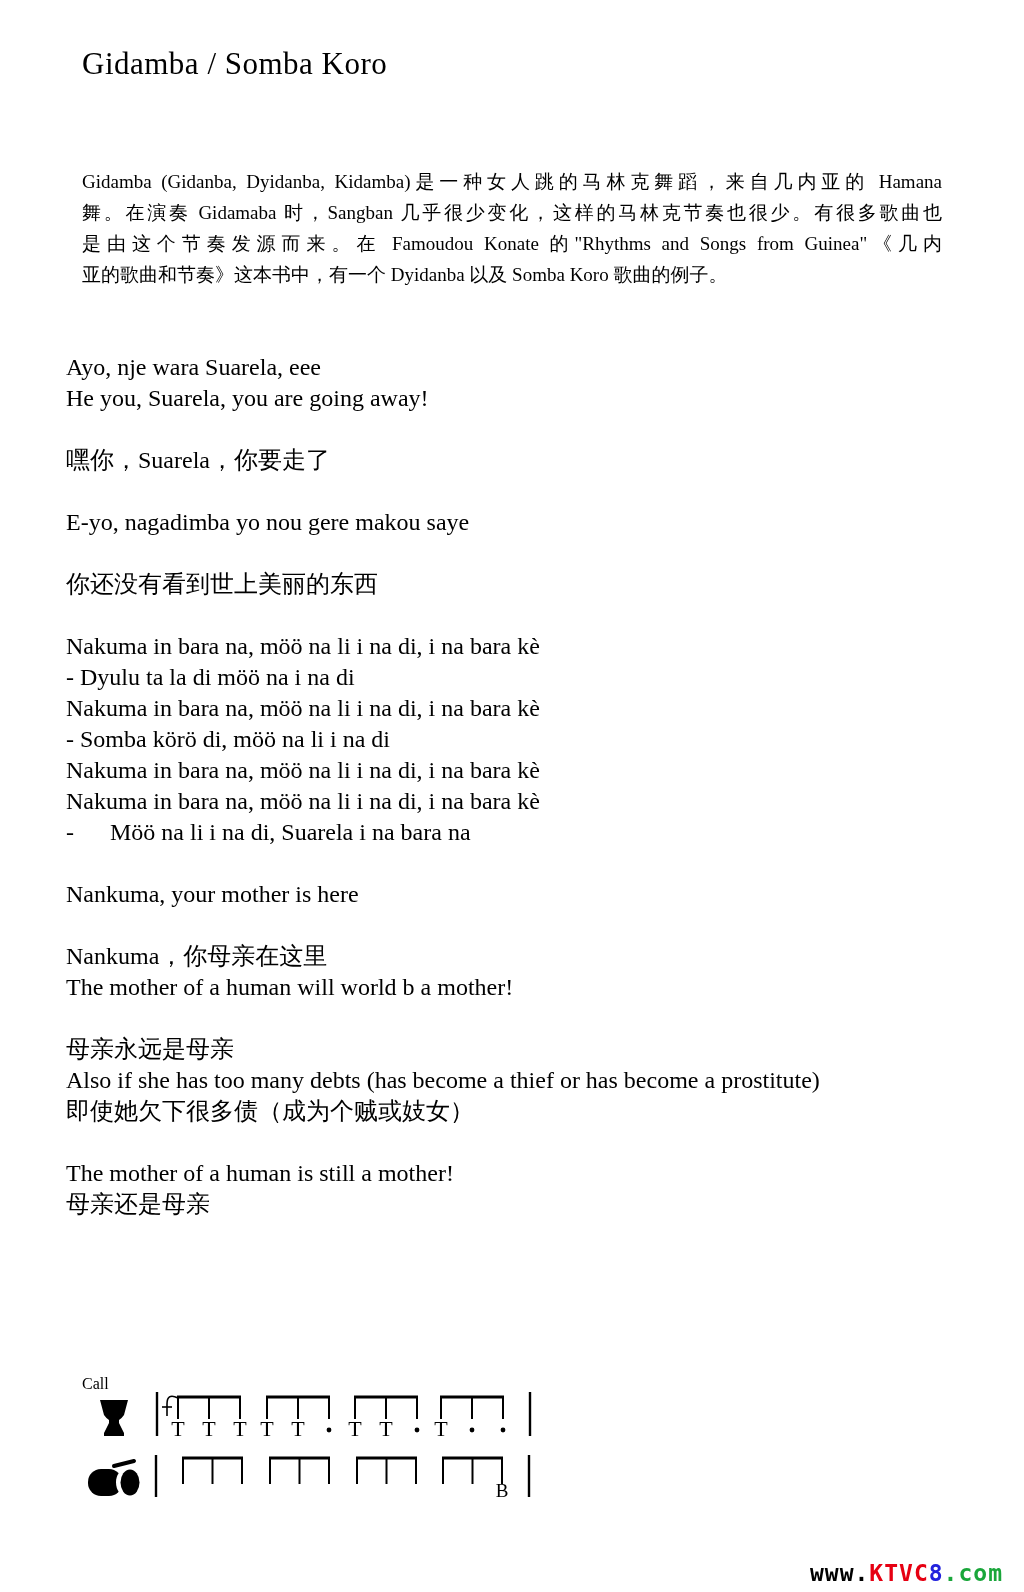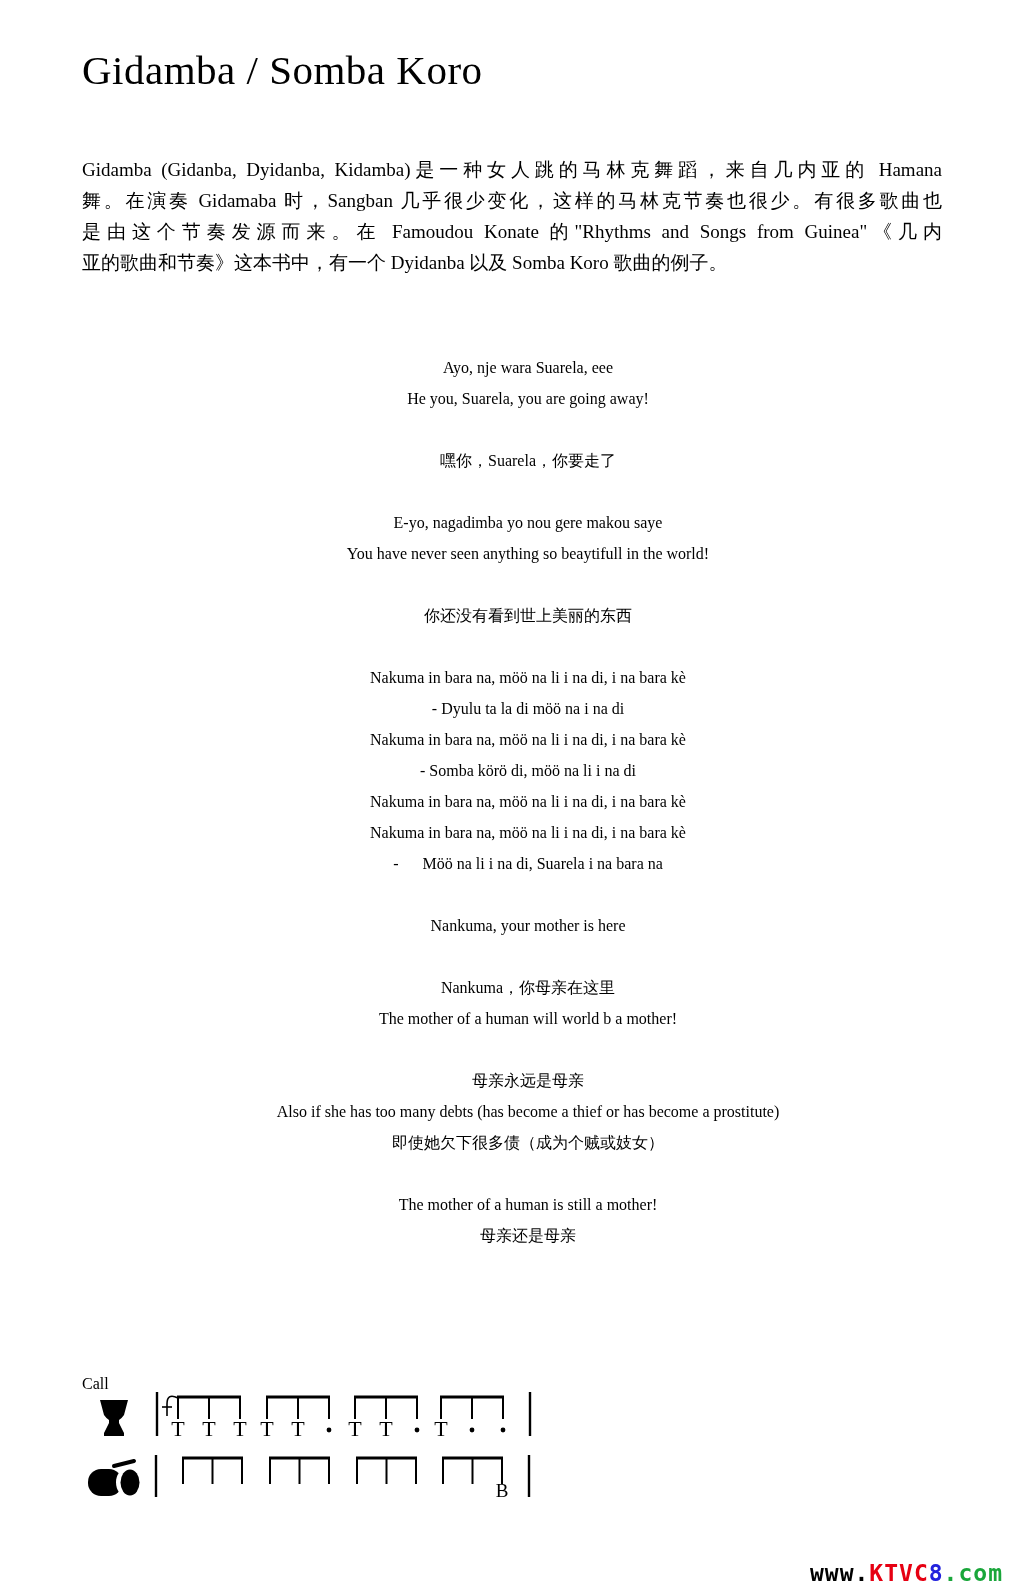--- a/index.html
+++ b/index.html
@@ -3,30 +3,30 @@
 <meta charset="utf-8">
 <style>
   html,body { margin:0; padding:0; background:#ffffff; }
   #page {
     position:relative; width:1024px; height:1592px; background:#ffffff;
     color:#000; font-family:"Liberation Serif","DejaVu Serif",serif;
     overflow:hidden;
   }
   .title {
     position:absolute; left:82px; top:46px;
-    font-size:41px; font-weight:normal; letter-spacing:0.5px;
+    font-size:31px; font-weight:normal; letter-spacing:0.5px;
   }
   .intro {
-    position:absolute; left:82px; top:154px; width:860px;
+    position:absolute; left:82px; top:166px; width:860px;
     font-size:19px; line-height:31px;
   }
   .intro .jl { text-align:justify; text-align-last:justify; }
   .lyrics {
-    position:absolute; left:98px; top:352px; width:860px;
-    font-size:16px; line-height:31px; text-align:center;
+    position:absolute; left:66px; top:352px; width:860px;
+    font-size:24px; line-height:31px; text-align:left;
   }
   .block { margin-bottom:31px; }
   .lyr { white-space:pre-wrap; }
   .call { position:absolute; left:82px; top:1375px; font-size:16px;text-align:right; }
   svg.notation { position:absolute; left:0; top:1385px; }
   .watermark {
     position:absolute; top:1560px; right:21px;
     font-family:"DejaVu Sans Mono",monospace; font-weight:bold;
     font-size:23px; letter-spacing:1px; white-space:nowrap;
   }
@@ -48,21 +48,20 @@
   <div class="lyrics">
       <div class="block">
         <div class="lyr">Ayo, nje wara Suarela, eee</div>
         <div class="lyr">He you, Suarela, you are going away!</div>
       </div>
       <div class="block">
         <div class="lyr">嘿你，Suarela，你要走了</div>
       </div>
       <div class="block">
         <div class="lyr">E-yo, nagadimba yo nou gere makou saye</div>
-        <div class="lyr">You have never seen anything so beaytifull in the world!</div>
       </div>
       <div class="block">
         <div class="lyr">你还没有看到世上美丽的东西</div>
       </div>
       <div class="block">
         <div class="lyr">Nakuma in bara na, möö na li i na di, i na bara kè</div>
         <div class="lyr">- Dyulu ta la di möö na i na di</div>
         <div class="lyr">Nakuma in bara na, möö na li i na di, i na bara kè</div>
         <div class="lyr">- Somba körö di, möö na li i na di</div>
         <div class="lyr">Nakuma in bara na, möö na li i na di, i na bara kè</div>

